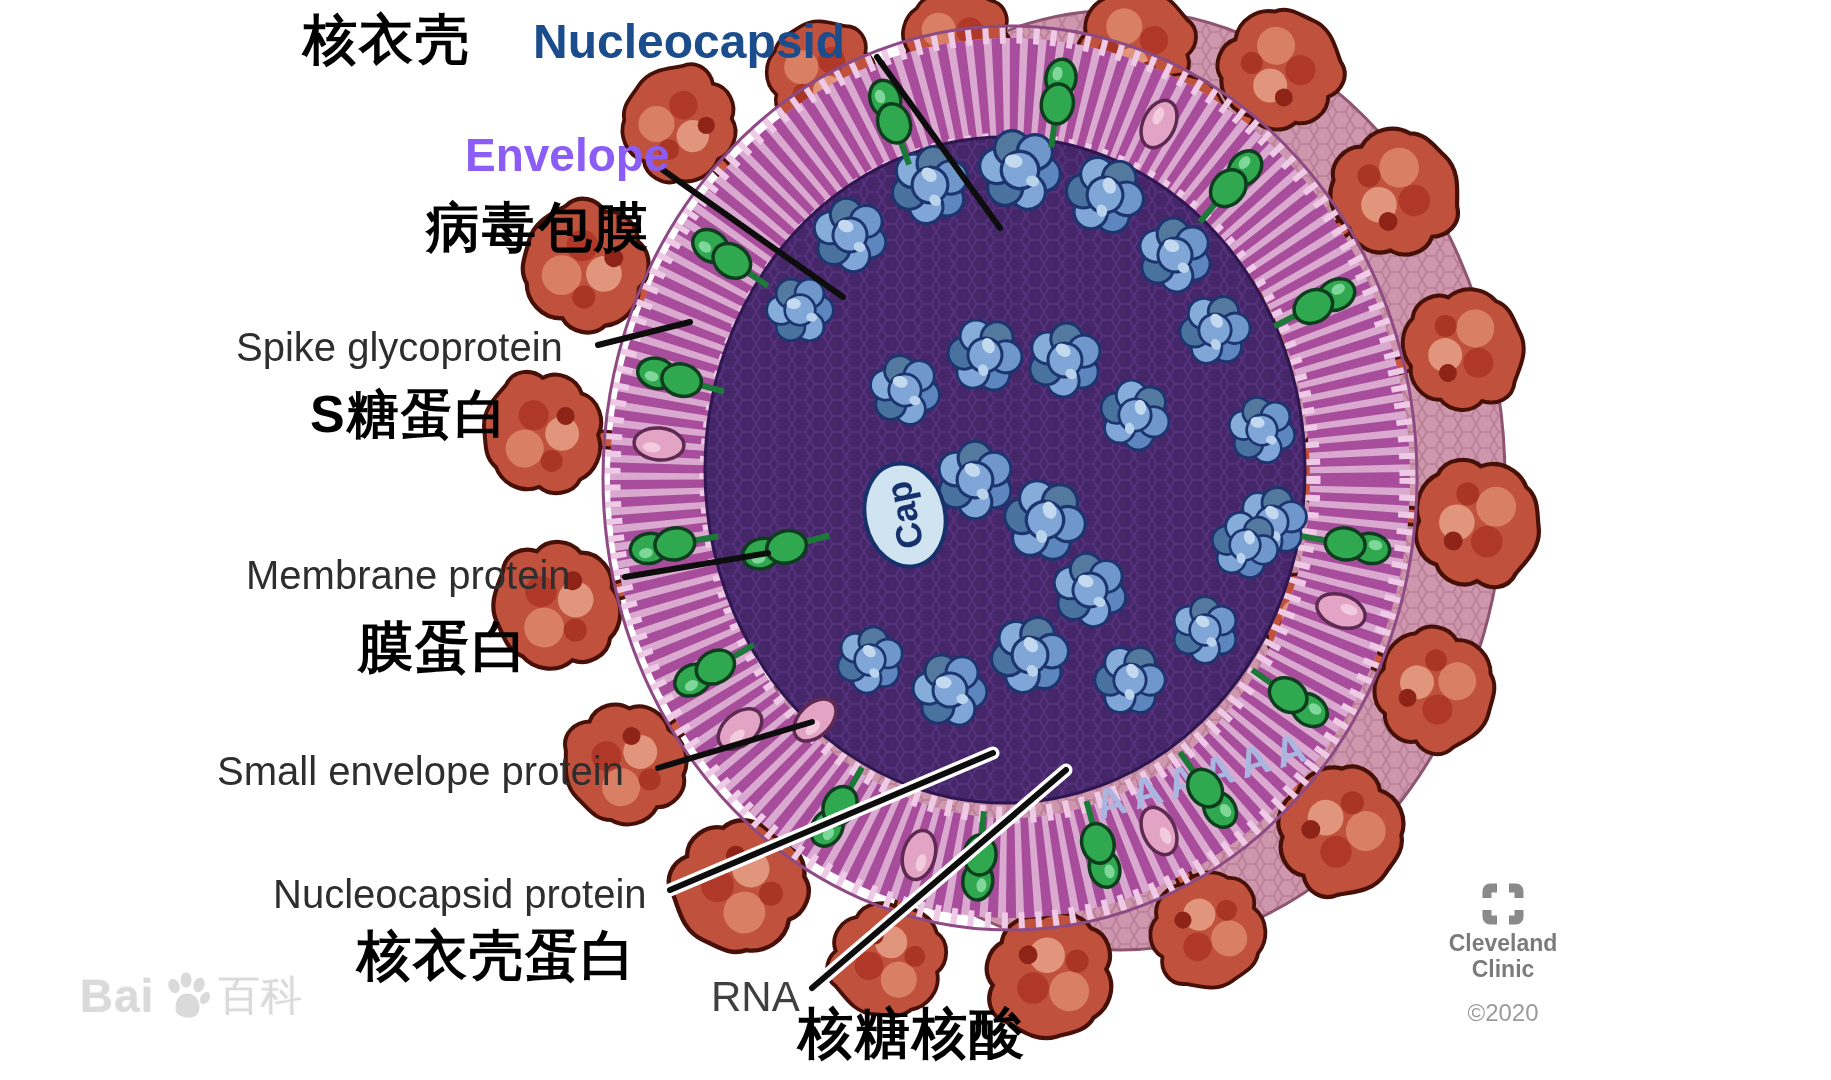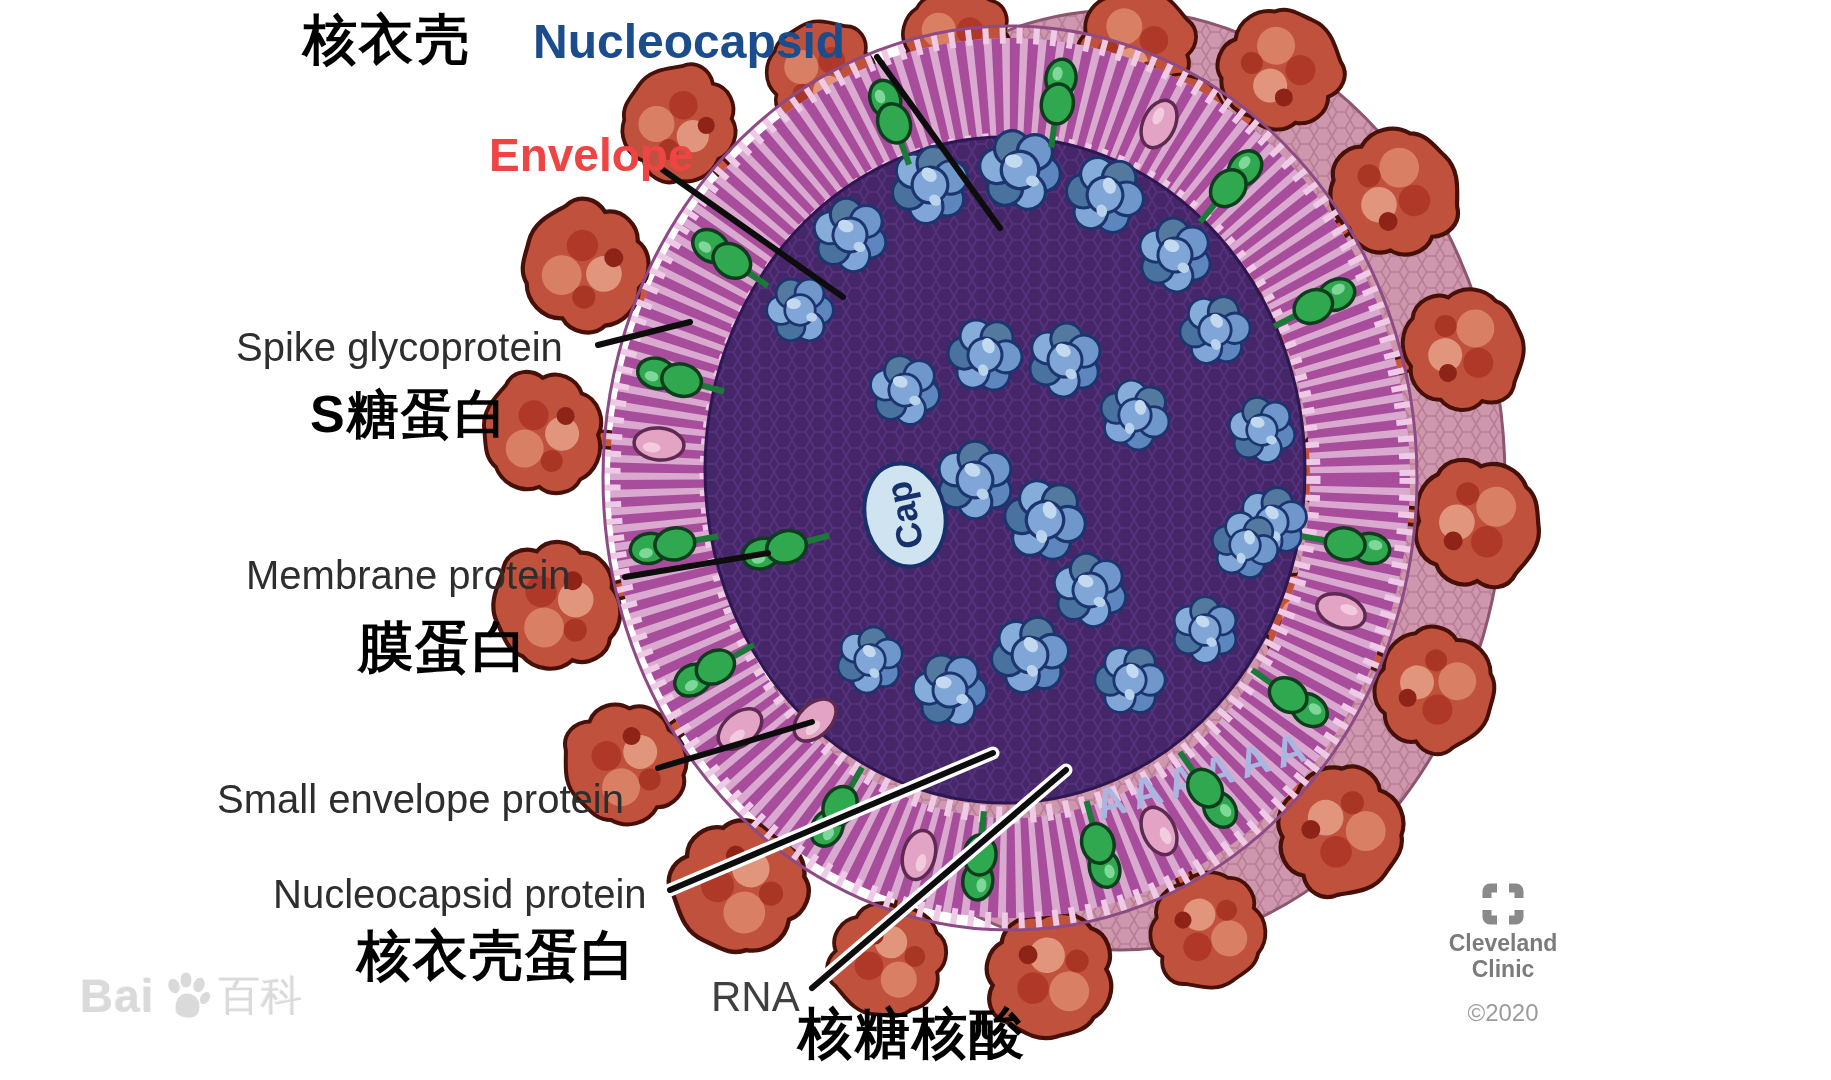--- a/index.html
+++ b/index.html
@@ -5,27 +5,27 @@
   html,body{margin:0;padding:0;background:#ffffff;}
   #stage{position:relative;width:1831px;height:1080px;background:#ffffff;overflow:hidden;
          font-family:"Liberation Sans","DejaVu Sans",sans-serif;}
   #art{position:absolute;left:0;top:0;}
   .lbl{position:absolute;white-space:nowrap;line-height:1;}
   .zh{font-weight:900;color:#000000;letter-spacing:2px;}
   .en{font-weight:400;color:#2e2e2e;}
   .en-bold{font-weight:700;}
   .lbl-nucleocapsid-en{left:533px;top:18px;font-size:48px;color:#1b4c8c;}
   .lbl-nucleocapsid-zh{left:303px;top:12px;font-size:54px;}
-  .lbl-envelope-en{left:489px;top:132px;font-size:46px;color:#ef4444;}
+  .lbl-envelope-en{left:465px;top:132px;font-size:46px;color:#8b5cf6;}
   .lbl-envelope-zh{left:426px;top:200px;font-size:54px;}
   .lbl-spike-en{left:236px;top:327px;font-size:40px;}
   .lbl-spike-zh{left:310px;top:388px;font-size:52px;}
   .lbl-membrane-en{left:246px;top:555px;font-size:40px;}
   .lbl-membrane-zh{left:358px;top:620px;font-size:55px;}
-  .lbl-smallenv-en{left:217px;top:751px;font-size:40px;margin-top:28px;}
+  .lbl-smallenv-en{left:217px;top:751px;font-size:40px;}
   .lbl-smallenv-zh{left:273px;top:801px;font-size:54px;}
   .lbl-nproto-en{left:273px;top:874px;font-size:40px;}
   .lbl-nproto-zh{left:357px;top:928px;font-size:54px;}
   .lbl-rna-en{left:711px;top:976px;font-size:42px;color:#3f3f3f;}
   .lbl-rna-zh{left:798px;top:1006px;font-size:55px;}
   .credit{position:absolute;left:1418px;top:882px;width:170px;text-align:center;color:#7b7b7b;}
   .credit .nm{font-weight:700;font-size:23px;line-height:1.15;color:#7b7b7b;}
   .credit .yr{font-size:24px;color:#9b9b9b;margin-top:16px;font-weight:400;}
   .wm{position:absolute;left:80px;top:968px;display:flex;align-items:center;gap:6px;
       color:#dadada;text-shadow:1px 1px 0 #ffffff,-1px -1px 0 #efefef;user-select:none;}
@@ -195,20 +195,21 @@
       <line x1="670" y1="890" x2="993" y2="753" stroke="#ffffff" stroke-width="13"></line>
       <line x1="670" y1="890" x2="993" y2="753" stroke="#0d0d0d" stroke-width="6"></line>
       <line x1="812" y1="988" x2="1066" y2="770" stroke="#ffffff" stroke-width="13"></line>
       <line x1="812" y1="988" x2="1066" y2="770" stroke="#0d0d0d" stroke-width="6"></line>
     </g>
   </svg>
 
   <div class="lbl en en-bold lbl-nucleocapsid-en">Nucleocapsid</div>
   <div class="lbl zh lbl-nucleocapsid-zh">核衣壳</div>
   <div class="lbl en en-bold lbl-envelope-en">Envelope</div>
+  <div class="lbl zh lbl-envelope-zh">病毒包膜</div>
   <div class="lbl en lbl-spike-en">Spike glycoprotein</div>
   <div class="lbl zh lbl-spike-zh">S糖蛋白</div>
   <div class="lbl en lbl-membrane-en">Membrane protein</div>
   <div class="lbl zh lbl-membrane-zh">膜蛋白</div>
   <div class="lbl en lbl-smallenv-en">Small envelope protein</div>
   <div class="lbl en lbl-nproto-en">Nucleocapsid protein</div>
   <div class="lbl zh lbl-nproto-zh">核衣壳蛋白</div>
   <div class="lbl en lbl-rna-en">RNA</div>
   <div class="lbl zh lbl-rna-zh">核糖核酸</div>
 

